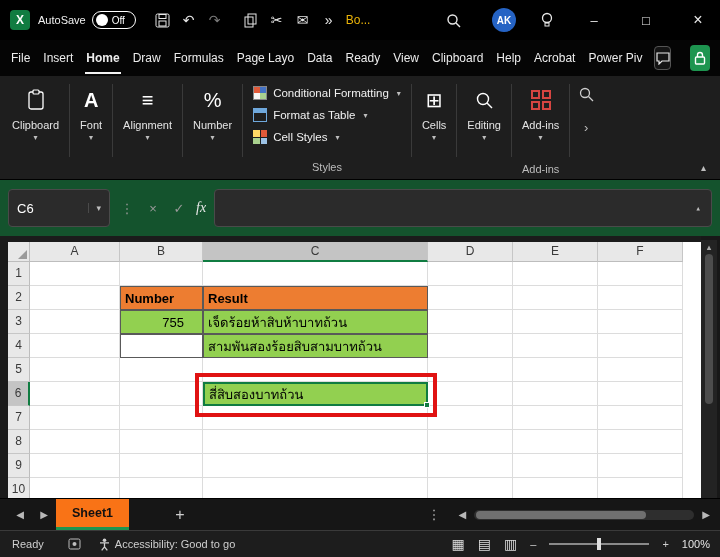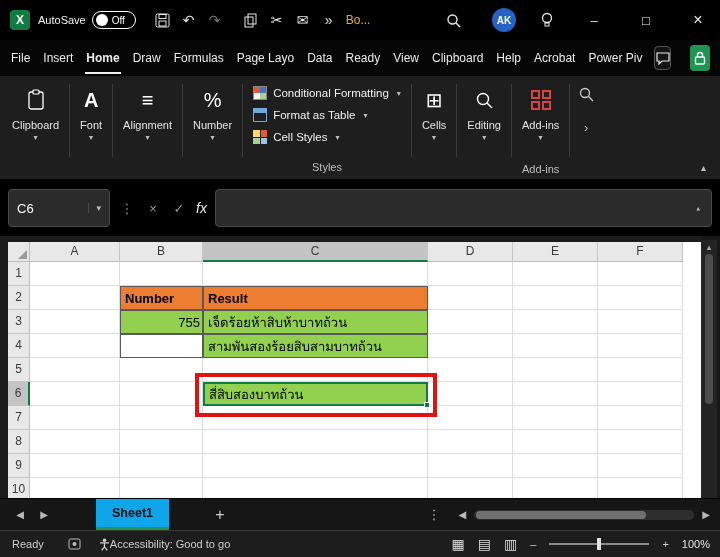--- a/index.html
+++ b/index.html
@@ -44,66 +44,66 @@
   .fat-ic i{background:#6FA8DC}
   .cs-ic{width:14px;height:14px;display:grid;grid-template-columns:1fr 1fr;grid-template-rows:1fr 1fr;gap:1px}
   .cs-ic i:nth-child(1){background:#FFD966}.cs-ic i:nth-child(2){background:#E05A3A}
   .cs-ic i:nth-child(3){background:#A9D18E}.cs-ic i:nth-child(4){background:#9DC3E6}
   .addins-ic{width:20px;height:20px;display:grid;grid-template-columns:1fr 1fr;grid-template-rows:1fr 1fr;gap:2px}
   .addins-ic i{border:2px solid #D64541}
   .ribbon-right{display:flex;flex-direction:column;align-items:center;padding:6px 6px;gap:14px}
   .collapse-chev{position:absolute;right:14px;bottom:6px;color:#bdbdbd;font-size:10px}
 
   
-  .formula-row{position:absolute;top:180px;left:0;width:720px;height:56px;background:#000000;display:flex;align-items:center;padding:0 8px;gap:8px}
+  .formula-row{position:absolute;top:180px;left:0;width:720px;height:56px;background:#14532d;display:flex;align-items:center;padding:0 8px;gap:8px}
   .namebox{width:102px;height:38px;background:#2b2b2b;border:1px solid #4a4a4a;border-radius:4px;display:flex;align-items:center;padding:0 8px;color:#fff;font-size:13px}
   .namebox .nb-chev{margin-left:auto;color:#bdbdbd;font-size:9px;border-left:1px solid #4a4a4a;padding-left:7px}
   .fbtn{color:#9a9a9a;font-size:13px;width:18px;text-align:center}
-  .fx{font-family:Liberation Sans, sans-serif;font-style:italic;color:#e8e8e8;font-size:14px}
+  .fx{font-family:Liberation Serif, serif;font-style:italic;color:#e8e8e8;font-size:14px}
   .formulabox{flex:1;height:38px;background:#2b2b2b;border:1px solid #4a4a4a;border-radius:4px;display:flex;align-items:center;padding:0 10px;color:#fff;font-family:"DejaVu Sans Mono",monospace;font-size:14px}
   .formulabox .fb-chev{margin-left:auto;color:#bdbdbd;font-size:9px}
 
   
   .sheet-area{position:absolute;top:236px;left:0;width:701px;height:262px;background:#1b1b1b;overflow:hidden}
   .sheet-white{position:absolute;left:8px;top:6px;right:0;bottom:0;background:#fff}
   .sheet-grid{display:grid;grid-template-columns:22px 90px 83px 225px 85px 85px 85px;grid-template-rows:20px repeat(10,24px)}
   .corner{background:#E8E8E8;border-right:1px solid #bdbdbd;border-bottom:1px solid #bdbdbd;position:relative}
   .corner::after{content:"";position:absolute;right:2px;bottom:2px;border-left:9px solid transparent;border-bottom:9px solid #9a9a9a}
   .ch{background:#E8E8E8;border-right:1px solid #c6c6c6;border-bottom:1px solid #bdbdbd;font-size:12px;color:#3a3a3a;text-align:center;line-height:19px}
   .ch.csel{background:#C4C4C4;border-bottom:2px solid #107C41;line-height:18px}
   .rh{background:#E8E8E8;border-right:1px solid #bdbdbd;border-bottom:1px solid #c6c6c6;font-size:12px;color:#3a3a3a;text-align:center;line-height:23px}
   .rh.rsel{background:#C4C4C4;border-right:2px solid #107C41}
   .c{background:#fff;border-right:1px solid #dcdcdc;border-bottom:1px solid #dcdcdc;font-size:13px;line-height:23px;padding:0 4px;white-space:nowrap;overflow:visible;color:#000}
   .orange{background:#ED7D31;font-weight:700;border:1px solid #595959}
   .green{background:#92D050;border:1px solid #595959}
   .tbl{border:1px solid #595959}
-  .num{text-align:right;padding-right:2px}
+  .num{text-align:right;padding-right:18px}
   .selc{position:relative;border:2px solid #107C41;line-height:21px;z-index:2}
   .fill-handle{position:absolute;right:-4px;bottom:-4px;width:6px;height:6px;background:#107C41;border:1px solid #fff}
   .annotation{position:absolute;left:195px;top:137px;width:242px;height:44px;border:4px solid #E01212;z-index:5;pointer-events:none}
   .vscroll{position:absolute;top:240px;left:701px;width:16px;height:258px;background:#232323;display:flex;flex-direction:column;align-items:center}
   .vscroll .arr{color:#aaa;font-size:9px;height:14px;line-height:14px}
   .vthumb{width:8px;height:150px;background:#4d4d4d;border-radius:4px}
 
   
   .tabbar{position:absolute;top:498px;left:0;width:720px;height:32px;background:#161616;border-top:1px solid #000;display:flex;align-items:center}
   .tab-nav{color:#b8b8b8;font-size:10px;width:24px;text-align:center}
-  .sheet-tab{height:31px;margin-left:40px;padding:0 16px;background:#0ea5e9;color:#111;font-size:12.5px;font-weight:700;display:flex;align-items:center;border-bottom:3px solid #1E9550}
+  .sheet-tab{height:31px;padding:0 16px;background:#f97316;color:#111;font-size:12.5px;font-weight:700;display:flex;align-items:center;border-bottom:3px solid #1E9550}
   .add-sheet{color:#cfcfcf;font-size:16px;margin-left:40px;width:22px;text-align:center}
   .hscroll-zone{margin-left:auto;display:flex;align-items:center;gap:8px;margin-right:10px}
   .hdots{color:#b8b8b8;font-size:13px;margin-right:10px}
   .htrack{width:220px;height:10px;background:#2e2e2e;border-radius:5px;position:relative}
   .hthumb{position:absolute;left:2px;top:1px;width:170px;height:8px;background:#707070;border-radius:4px}
   .harr{color:#b8b8b8;font-size:10px}
 
   
   .statusbar{position:absolute;top:530px;left:0;width:720px;height:27px;background:#1d1d1d;border-top:1px solid #3a3a3a;display:flex;align-items:center;color:#cfcfcf;font-size:11px}
   .sb-ready{margin-left:12px}
   .sb-macro{margin-left:24px;display:flex;align-items:center}
-  .sb-acc{margin-left:18px;display:flex;align-items:center;}
+  .sb-acc{margin-left:18px;display:flex;align-items:center;gap:5px}
   .sb-right{margin-left:auto;display:flex;align-items:center;gap:13px;margin-right:10px}
   .viewic{font-size:14px;color:#ddd}
   .ztrack{width:100px;height:2px;background:#8a8a8a;position:relative}
   .zknob{position:absolute;left:48px;top:-5px;width:4px;height:12px;background:#e0e0e0}
   .zoompct{font-size:11px;color:#e4e4e4}
 </style>
 </head>
 <body>
 
 <div class="app">

